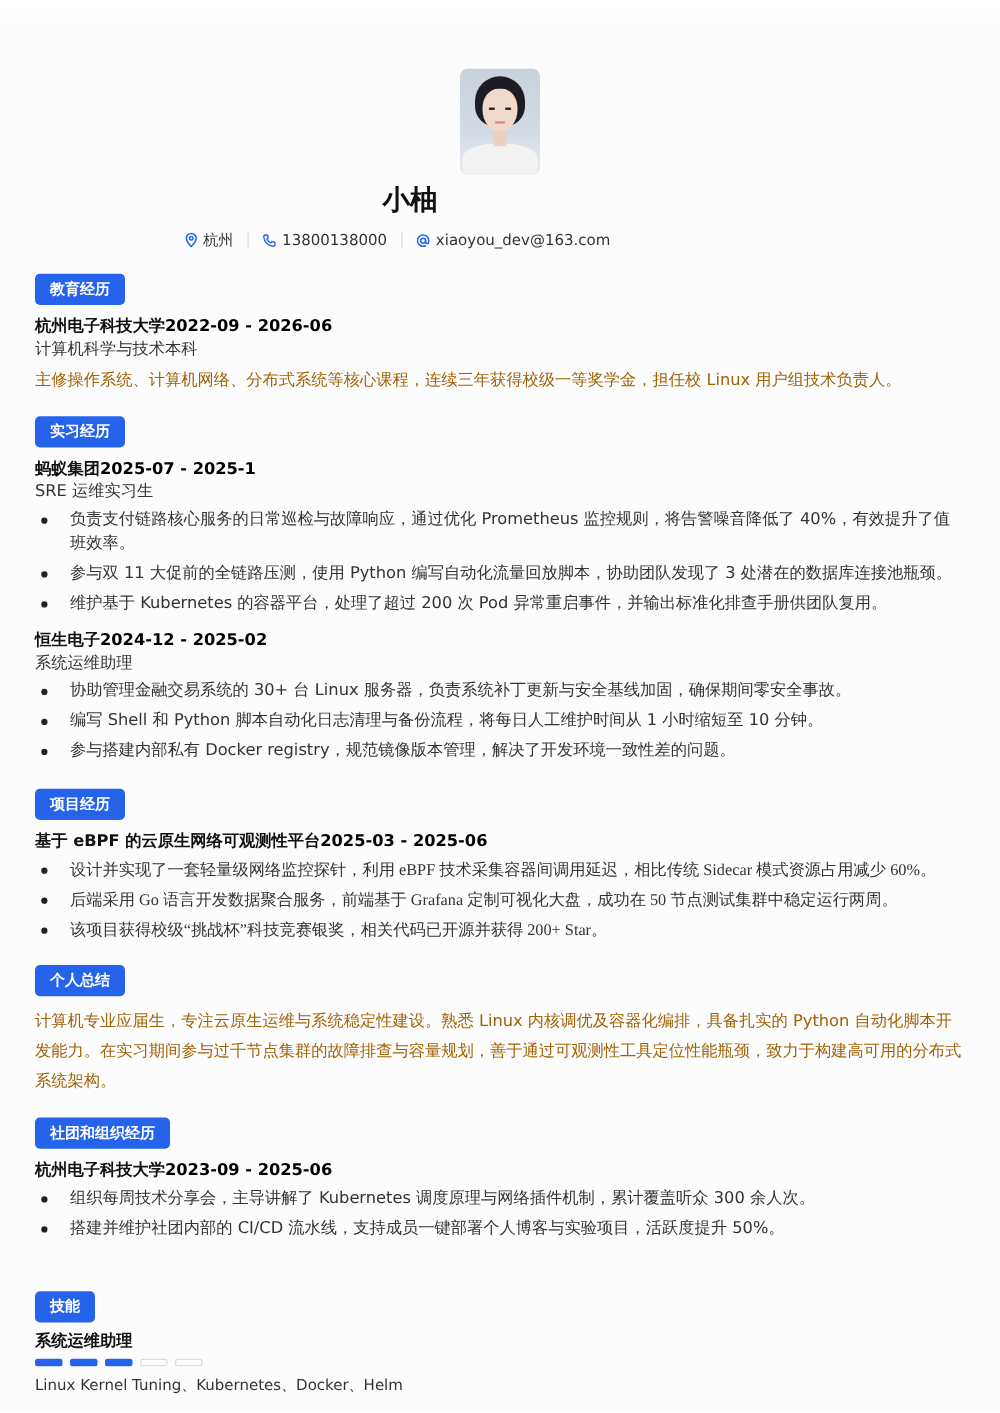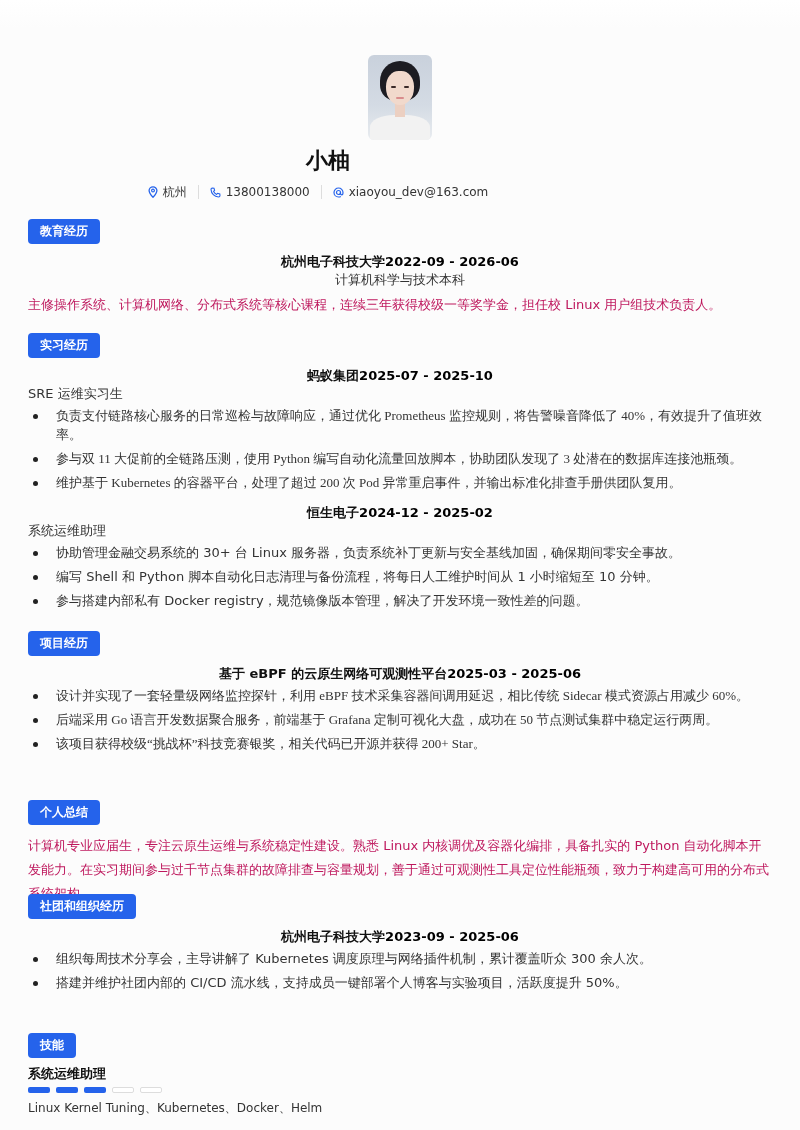--- a/index.html
+++ b/index.html
@@ -47,25 +47,25 @@
   .contact { display: flex; align-items: center; }
   .contact .ico { color: #2563eb; font-size: 11px; margin-right: 5px; display: inline-flex; }
   .sep { width: 1px; height: 14px; background: #ddd; margin: 0 11px; }
 
   .section { position: absolute; left: 28px; width: 744px; }
   .badge {
     display: inline-block; background: #2563eb; color: #fff;
     font-size: 12px; font-weight: bold; border-radius: 4px;
     height: 25px; line-height: 25px; padding: 0 12px;
   }
-  .row { display: flex; justify-content: center; align-items: baseline; }
+  .row { display: flex; justify-content: flex-start; align-items: baseline; }
   .ttl { font-size: 13px; font-weight: bold; color: #111; line-height: 18px; }
   .date { font-size: 13px; font-weight: bold; color: #000000; line-height: 18px; }
   .sub { font-size: 13px; color: #333; line-height: 18px; }
-  .para { font-size: 13px; color: #be185d; line-height: 24px; }
+  .para { font-size: 13px; color: #a16207; line-height: 24px; }
   ul.bul { list-style: none; margin: 0; padding: 0; }
   ul.bul li {
     position: relative; padding-left: 28px; font-size: 13px; color: #333;
     line-height: 19px; margin-bottom: 5px;
   }
   ul.bul li::before {
     content: ""; position: absolute; left: 5px; top: 8px;
     width: 5px; height: 5px; border-radius: 50%; background: #222;
   }
   .bars { display: flex; gap: 6px; margin-top: 4px; }
@@ -133,24 +133,24 @@
     </div>
     <div class="para" style="margin-top:4px;">主修操作系统、计算机网络、分布式系统等核心课程，连续三年获得校级一等奖学金，担任校 Linux 用户组技术负责人。</div>
   </div>
 </div>
 
 <div class="section" style="top:333px;">
   <span class="badge">实习经历</span>
   <div style="margin-top:9px;">
     <div class="row">
       <span class="ttl">蚂蚁集团</span>
-      <span class="date">2025-07 - 2025-10</span>
+      <span class="date">2025-07 - 2025-1</span>
     </div>
     <div class="sub">SRE 运维实习生</div>
-    <ul class="bul" style="margin-top:3px;font-family:Liberation Serif, serif;">
+    <ul class="bul" style="margin-top:3px;">
       <li>负责支付链路核心服务的日常巡检与故障响应，通过优化 Prometheus 监控规则，将告警噪音降低了 40%，有效提升了值班效率。</li>
       <li>参与双 11 大促前的全链路压测，使用 Python 编写自动化流量回放脚本，协助团队发现了 3 处潜在的数据库连接池瓶颈。</li>
       <li>维护基于 Kubernetes 的容器平台，处理了超过 200 次 Pod 异常重启事件，并输出标准化排查手册供团队复用。</li>
     </ul>
   </div>
   <div style="margin-top:12px;">
     <div class="row">
       <span class="ttl">恒生电子</span>
       <span class="date">2024-12 - 2025-02</span>
     </div>
@@ -171,21 +171,21 @@
       <span class="date">2025-03 - 2025-06</span>
     </div>
     <ul class="bul" style="margin-top:3px;font-family:Liberation Serif, serif;">
       <li>设计并实现了一套轻量级网络监控探针，利用 eBPF 技术采集容器间调用延迟，相比传统 Sidecar 模式资源占用减少 60%。</li>
       <li>后端采用 Go 语言开发数据聚合服务，前端基于 Grafana 定制可视化大盘，成功在 50 节点测试集群中稳定运行两周。</li>
       <li>该项目获得校级“挑战杯”科技竞赛银奖，相关代码已开源并获得 200+ Star。</li>
     </ul>
   </div>
 </div>
 
-<div class="section" style="top:800px;">
+<div class="section" style="top:772px;">
   <span class="badge">个人总结</span>
   <div class="para" style="margin-top:9px;">计算机专业应届生，专注云原生运维与系统稳定性建设。熟悉 Linux 内核调优及容器化编排，具备扎实的 Python 自动化脚本开发能力。在实习期间参与过千节点集群的故障排查与容量规划，善于通过可观测性工具定位性能瓶颈，致力于构建高可用的分布式系统架构。</div>
 </div>
 
 <div class="section" style="top:894px;">
   <span class="badge">社团和组织经历</span>
   <div style="margin-top:9px;">
     <div class="row">
       <span class="ttl">杭州电子科技大学</span>
       <span class="date">2023-09 - 2025-06</span>

